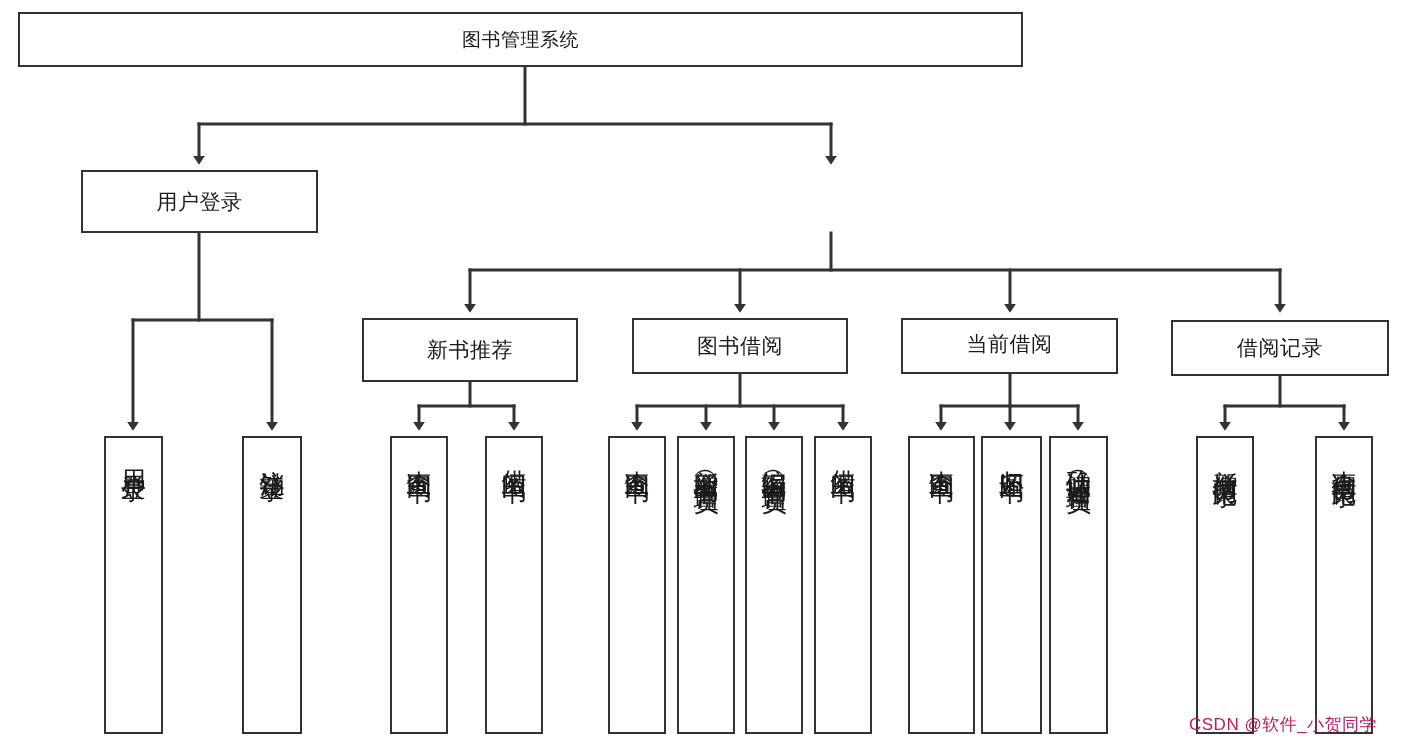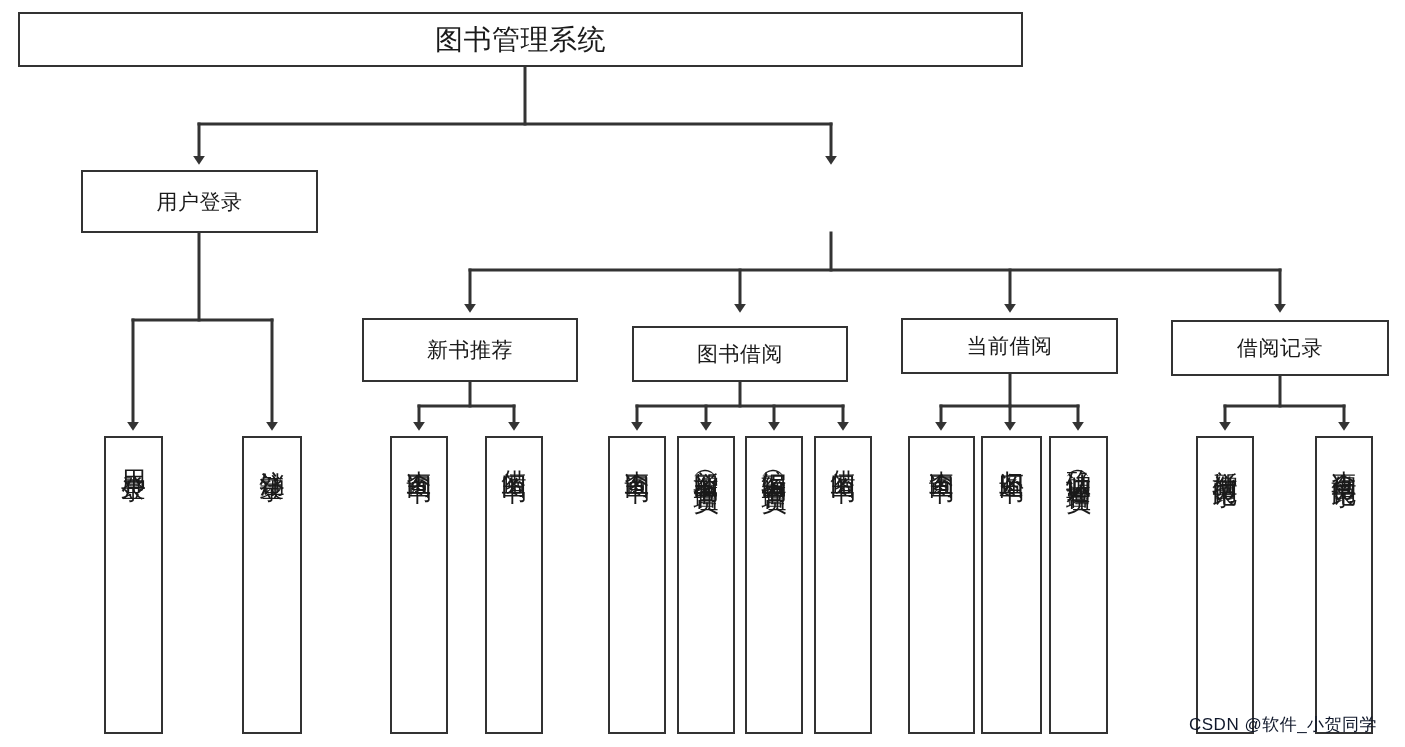--- a/index.html
+++ b/index.html
@@ -50,27 +50,27 @@
     justify-content: center;
     padding-top: 12px;
   }
   .node.vert .node-label {
     writing-mode: vertical-rl;
     text-orientation: upright;
     font-size: 25px;
     letter-spacing: 3px;
     line-height: 1;
   }
-  .node.root .node-label { font-size: 28px; }
+  .node.root .node-label { font-size: 19px; }
   .watermark {
     position: absolute;
     left: 1189px;
     top: 713px;
     font-size: 17px;
-    color: #0f172a;
+    color: #be185d;
     white-space: nowrap;
     letter-spacing: 0.5px;
     user-select: none;
   }
 </style>
 </head>
 <body>
 
 <div id="canvas">
 
@@ -128,24 +128,24 @@
     <span class="node-label">图书管理系统</span>
   </div>
 
   <div class="node horiz" style="left:81px; top:170px; width:237px; height:63px;">
     <span class="node-label">用户登录</span>
   </div>
 
   <div class="node horiz" style="left:362px; top:318px; width:216px; height:64px;">
     <span class="node-label">新书推荐</span>
   </div>
-  <div class="node horiz" style="left:632px; top:326px; width:216px; height:56px;">
+  <div class="node horiz" style="left:632px; top:318px; width:216px; height:56px;">
     <span class="node-label">图书借阅</span>
   </div>
-  <div class="node horiz" style="left:901px; top:318px; width:217px; height:56px;">
+  <div class="node horiz" style="left:901px; top:318px; width:217px; height:56px;font-family:Liberation Mono, monospace;">
     <span class="node-label">当前借阅</span>
   </div>
   <div class="node horiz" style="left:1171px; top:320px; width:218px; height:56px;">
     <span class="node-label">借阅记录</span>
   </div>
 
   <div class="node vert" style="left:104px; top:436px; width:59px; height:298px;">
     <span class="node-label">用户登录</span>
   </div>
   <div class="node vert" style="left:242px; top:436px; width:60px; height:298px;">

